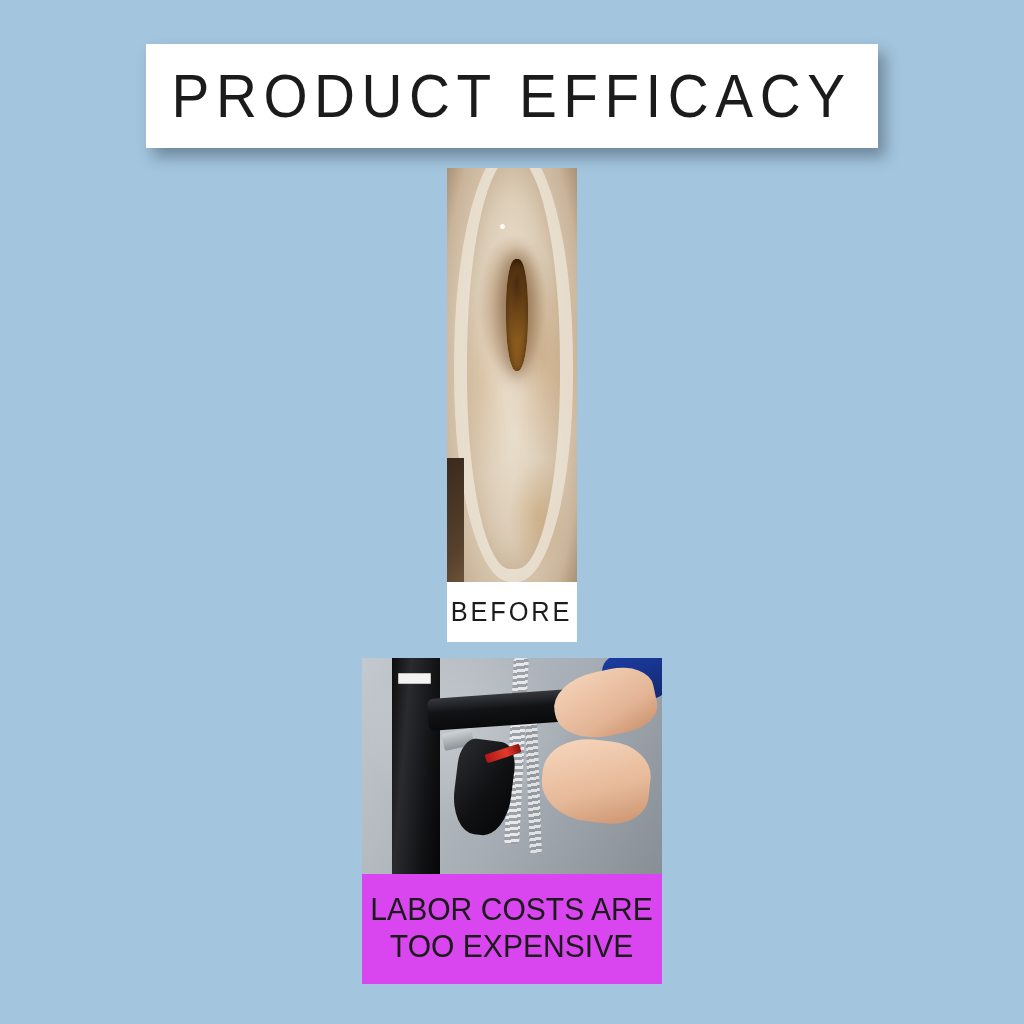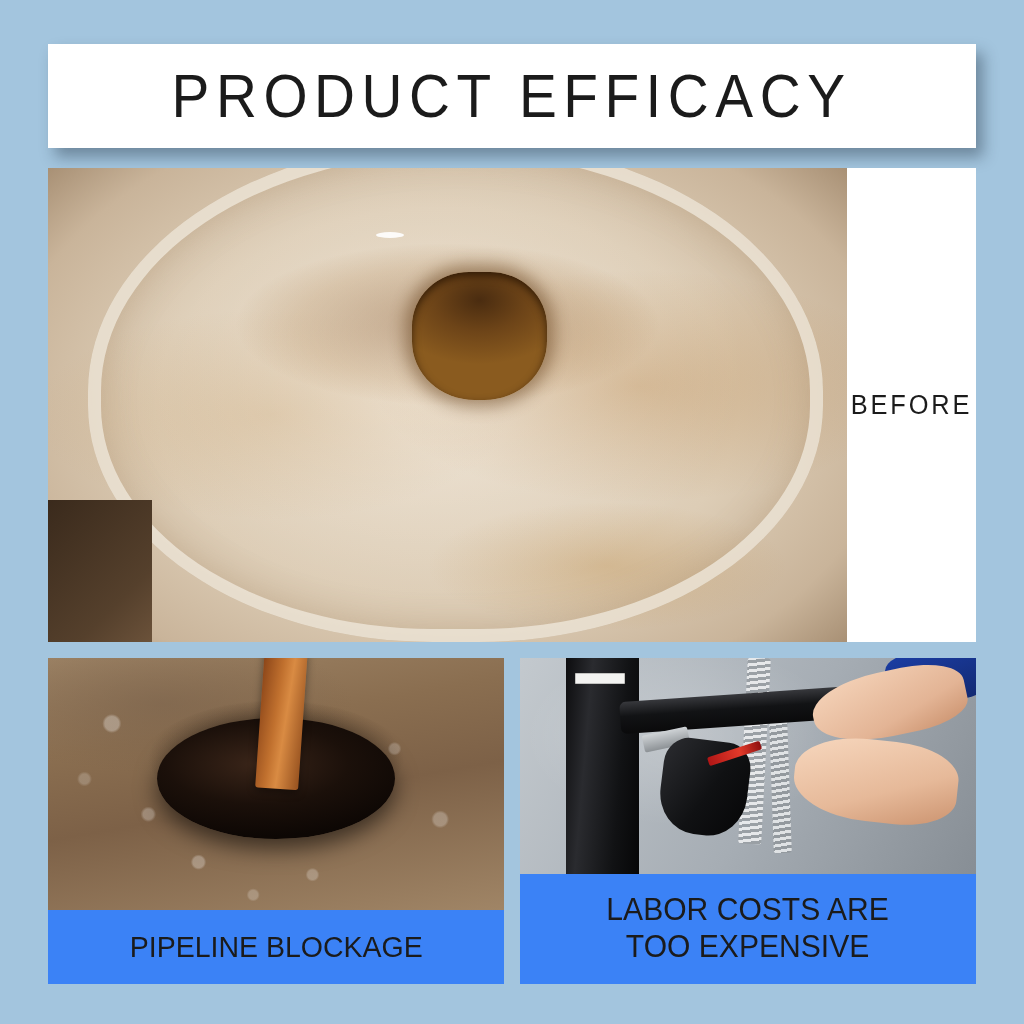--- a/index.html
+++ b/index.html
@@ -15,20 +15,21 @@
     font-family:"Liberation Sans", sans-serif;
     position:relative;
   }
 
   .poster {
     position:absolute;
     inset:0;
     padding:44px 48px 40px 48px;
     display:flex;
     flex-direction:column;
+    align-items:center;
   }
 
   
   .title-card {
     background:#ffffff;
     height:104px;
     flex:0 0 104px;
     display:flex;
     align-items:center;
     justify-content:center;
@@ -49,21 +50,21 @@
   
   .compare-row {
     flex:0 0 474px;
     display:flex;
     gap:16px;
     margin-bottom:16px;
   }
   .compare-cell {
     flex:1 1 0;
     display:flex;
-    flex-direction:row;
+    flex-direction:column;
     background:#ffffff;
     overflow:hidden;
   }
   .compare-photo {
     flex:1 1 auto;
     position:relative;
     overflow:hidden;
   }
   .compare-label {
     flex:0 0 60px;
@@ -89,21 +90,21 @@
     flex-direction:column;
     background:#ffffff;
     overflow:hidden;
   }
   .issue-photo {
     flex:1 1 auto;
     position:relative;
     overflow:hidden;
   }
   .issue-caption {
-    background:#3b82f6;
+    background:#d946ef;
     display:flex;
     align-items:center;
     justify-content:center;
     text-align:center;
     color:#1b1b1b;
     padding:0 4px;
   }
   .issue-cell.one-line .issue-caption { flex:0 0 74px; }
   .issue-cell.two-line .issue-caption { flex:0 0 110px; }
 
@@ -434,28 +435,20 @@
         <span class="floor"></span>
       </div>
       <div class="compare-label">BEFORE</div>
     </div>
 
 
   </div>
 
   <div class="issues-row">
 
-    <div class="issue-cell one-line">
-      <div class="issue-photo ph-plunger">
-        <span class="foam"></span>
-      </div>
-      <div class="issue-caption">
-        <span class="cap-text">PIPELINE BLOCKAGE</span>
-      </div>
-    </div>
 
 
     <div class="issue-cell two-line">
       <div class="issue-photo ph-pipes">
         <span class="cabinet"></span>
         <span class="bluesleeve"></span>
         <span class="braid1"></span>
         <span class="braid2"></span>
         <span class="vstack"></span>
         <span class="tlabel"></span>

